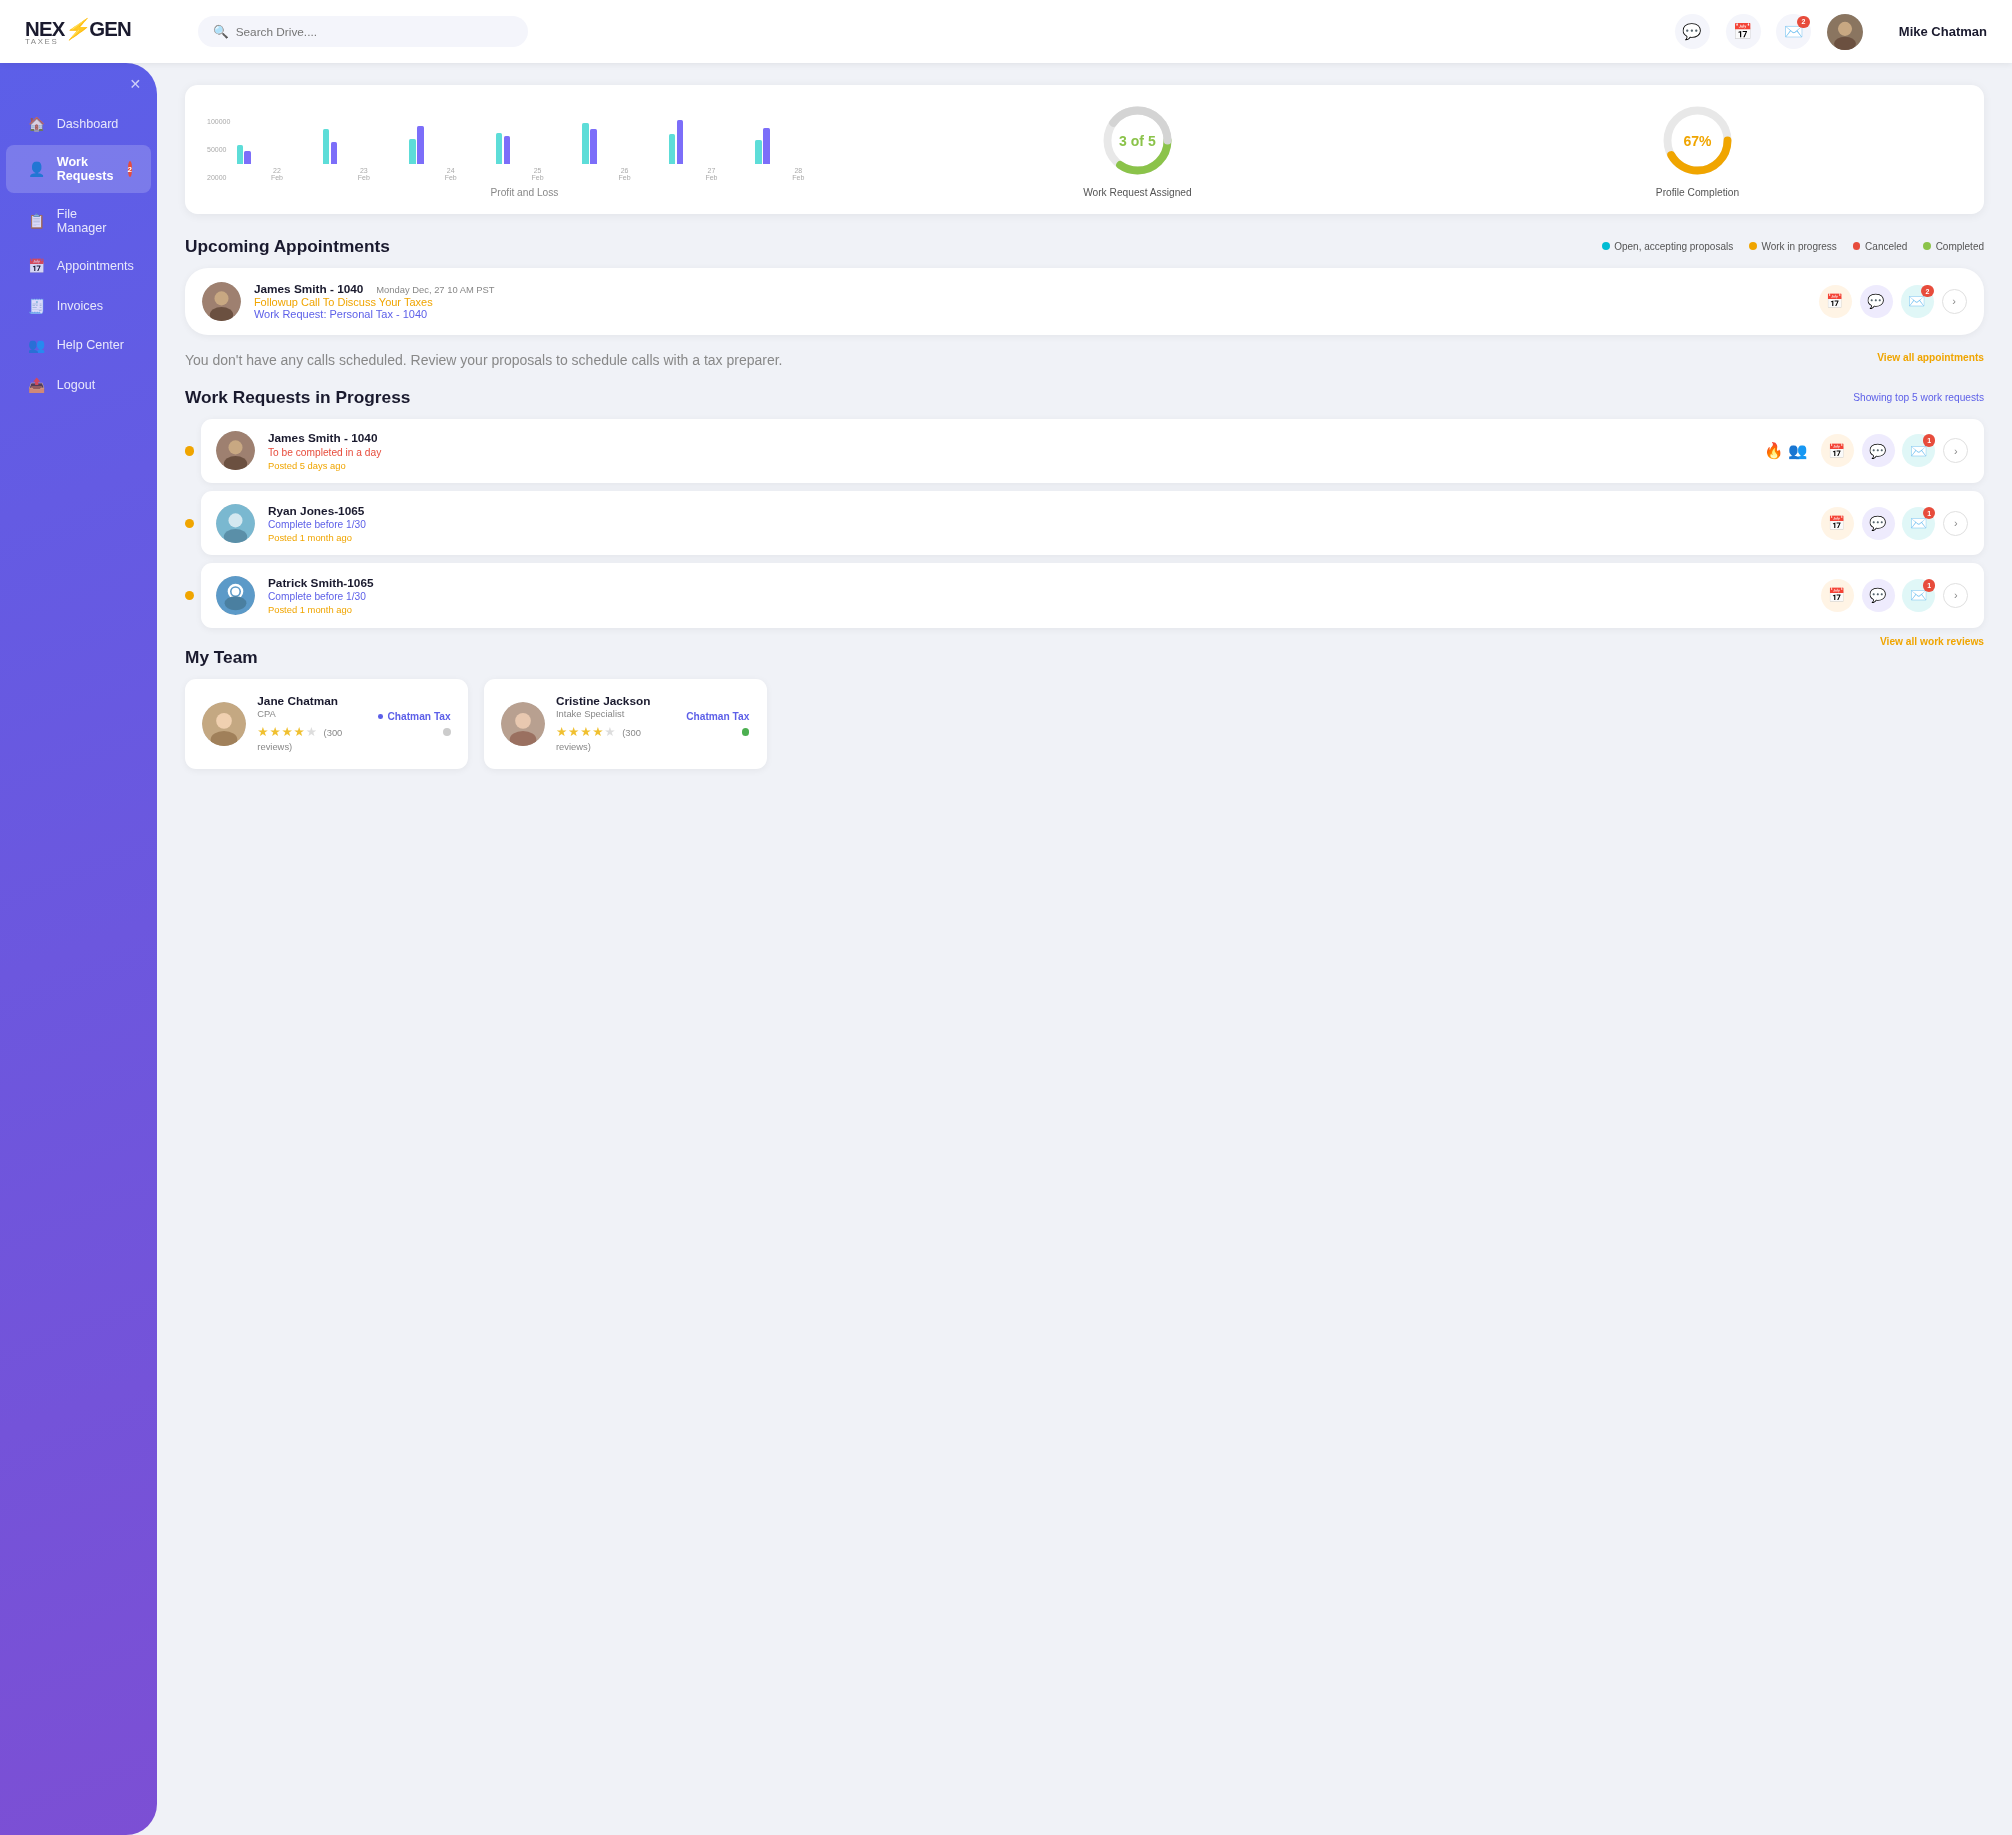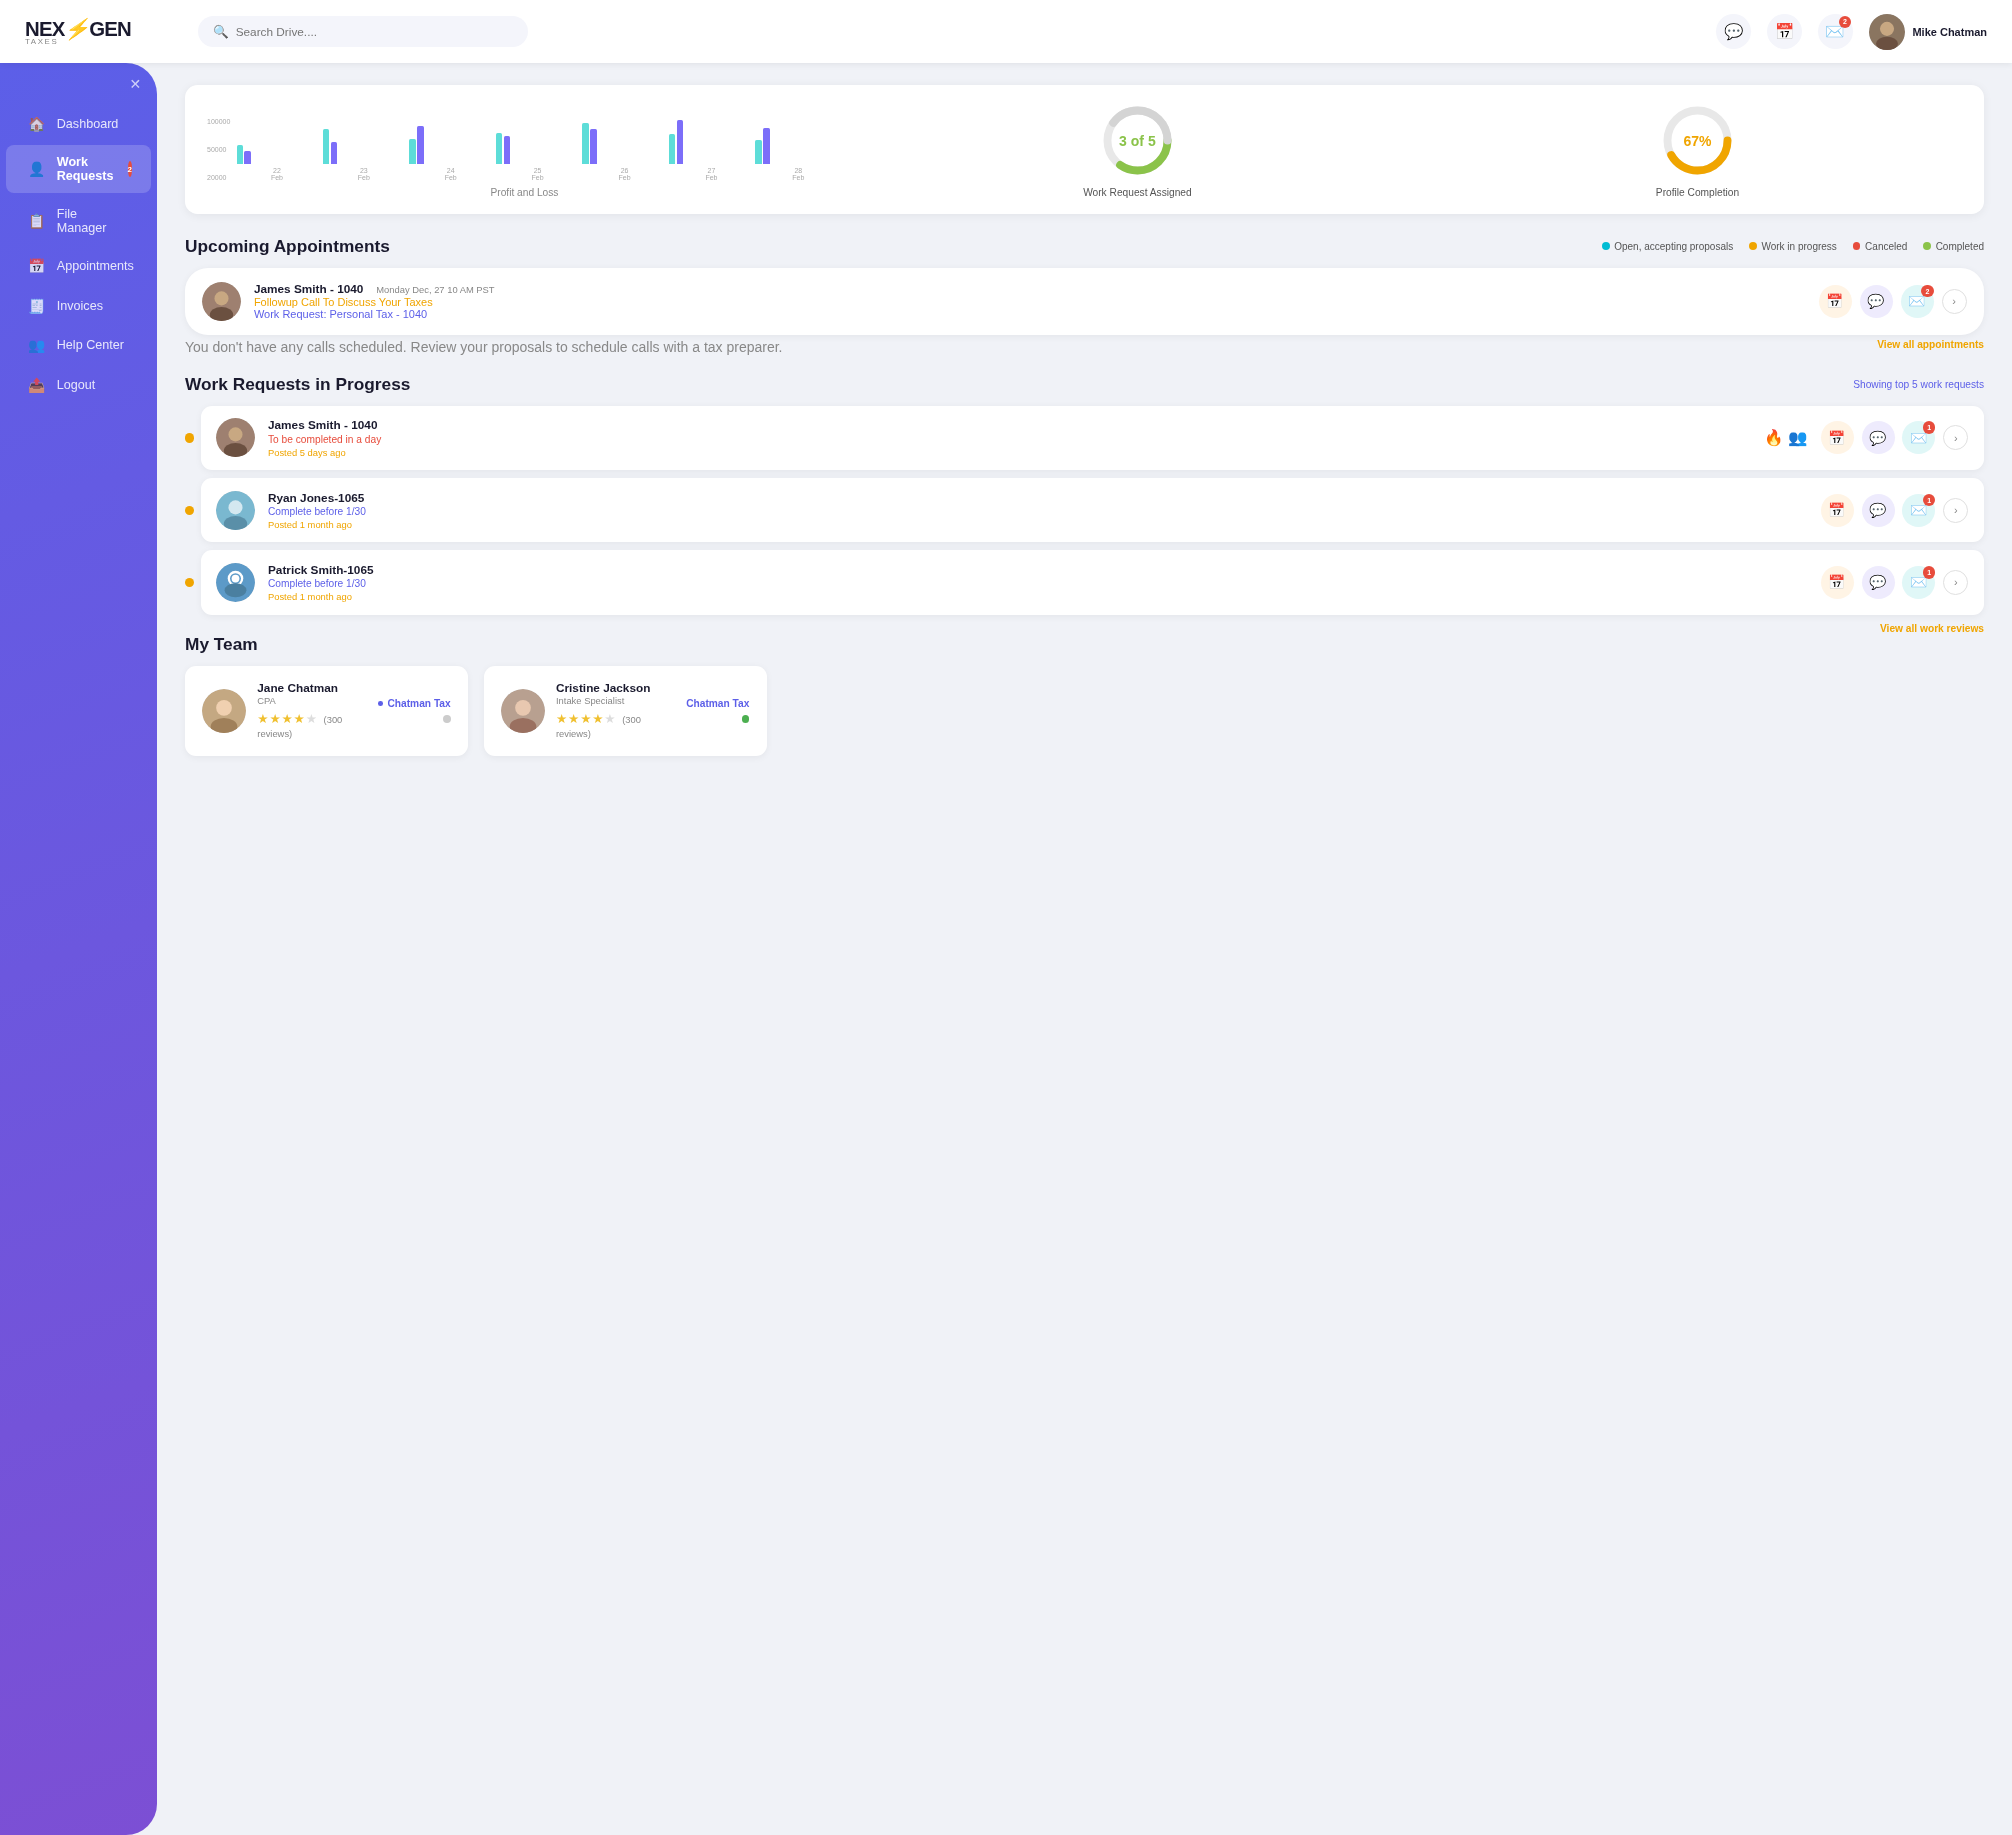--- a/index.html
+++ b/index.html
@@ -90,21 +90,21 @@
       width: 36px;
       height: 36px;
       border-radius: 50%;
       background: #bbb;
       overflow: hidden;
       display: flex;
       align-items: center;
       justify-content: center;
       font-size: 17.3px;
     }
-    .user-name { font-weight: 600; font-size: 11px; color: #1a1a2e; }
+    .user-name { font-weight: 600; font-size: 13px; color: #1a1a2e; margin-left: 28px; }
 
     
     .layout {
       display: flex;
       min-height: calc(100vh - 63px);
     }
 
     
     .sidebar {
       width: 157px;
@@ -262,21 +262,21 @@
     .legend-dot { width: 7.9px; height: 7.9px; border-radius: 50%; }
 
     .appointment-card {
       background: #fff;
       border-radius: 23px;
       padding: 14px 17.3px;
       display: flex;
       align-items: center;
       gap: 12.6px;
       box-shadow: 0 1.6px 7.9px rgba(0,0,0,0.05);
-      margin-bottom: 4px;
+      margin-bottom: 17px;
     }
     .appt-avatar {
       width: 39px; height: 39px; border-radius: 50%; overflow: hidden;
       background: #ddd; display: flex; align-items: center; justify-content: center; font-size: 19px;
     }
     .appt-info { flex: 1; }
     .appt-name { font-weight: 700; font-size: 11.8px; color: #1a1a2e; display: inline; }
     .appt-date { font-size: 9.4px; color: #888; margin-left: 9.4px; }
     .appt-link1 { color: #f0a500; font-size: 11px; font-weight: 500; cursor: pointer; }
     .appt-link2 { color: #5c5fe8; font-size: 11px; font-weight: 500; cursor: pointer; }

